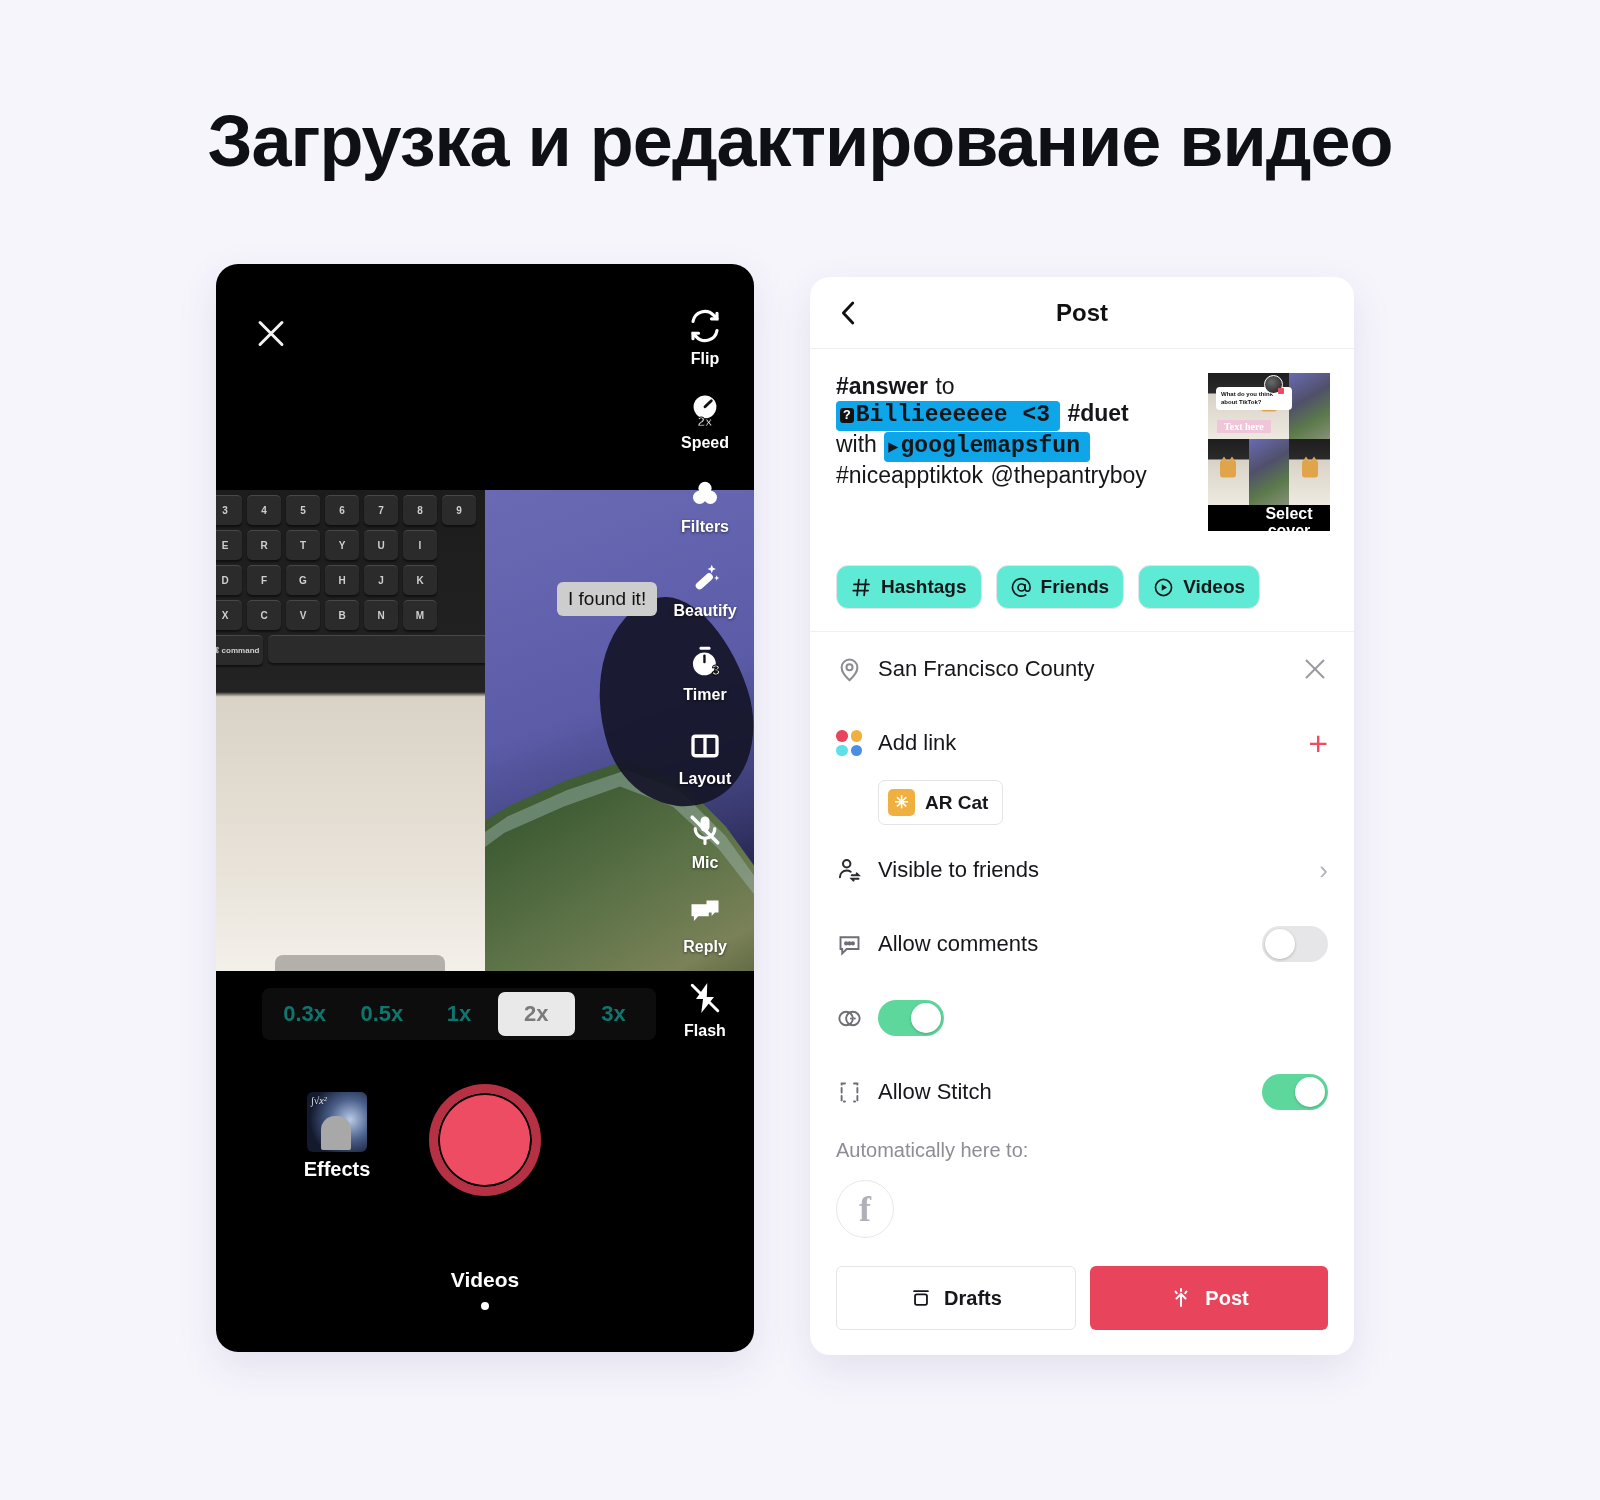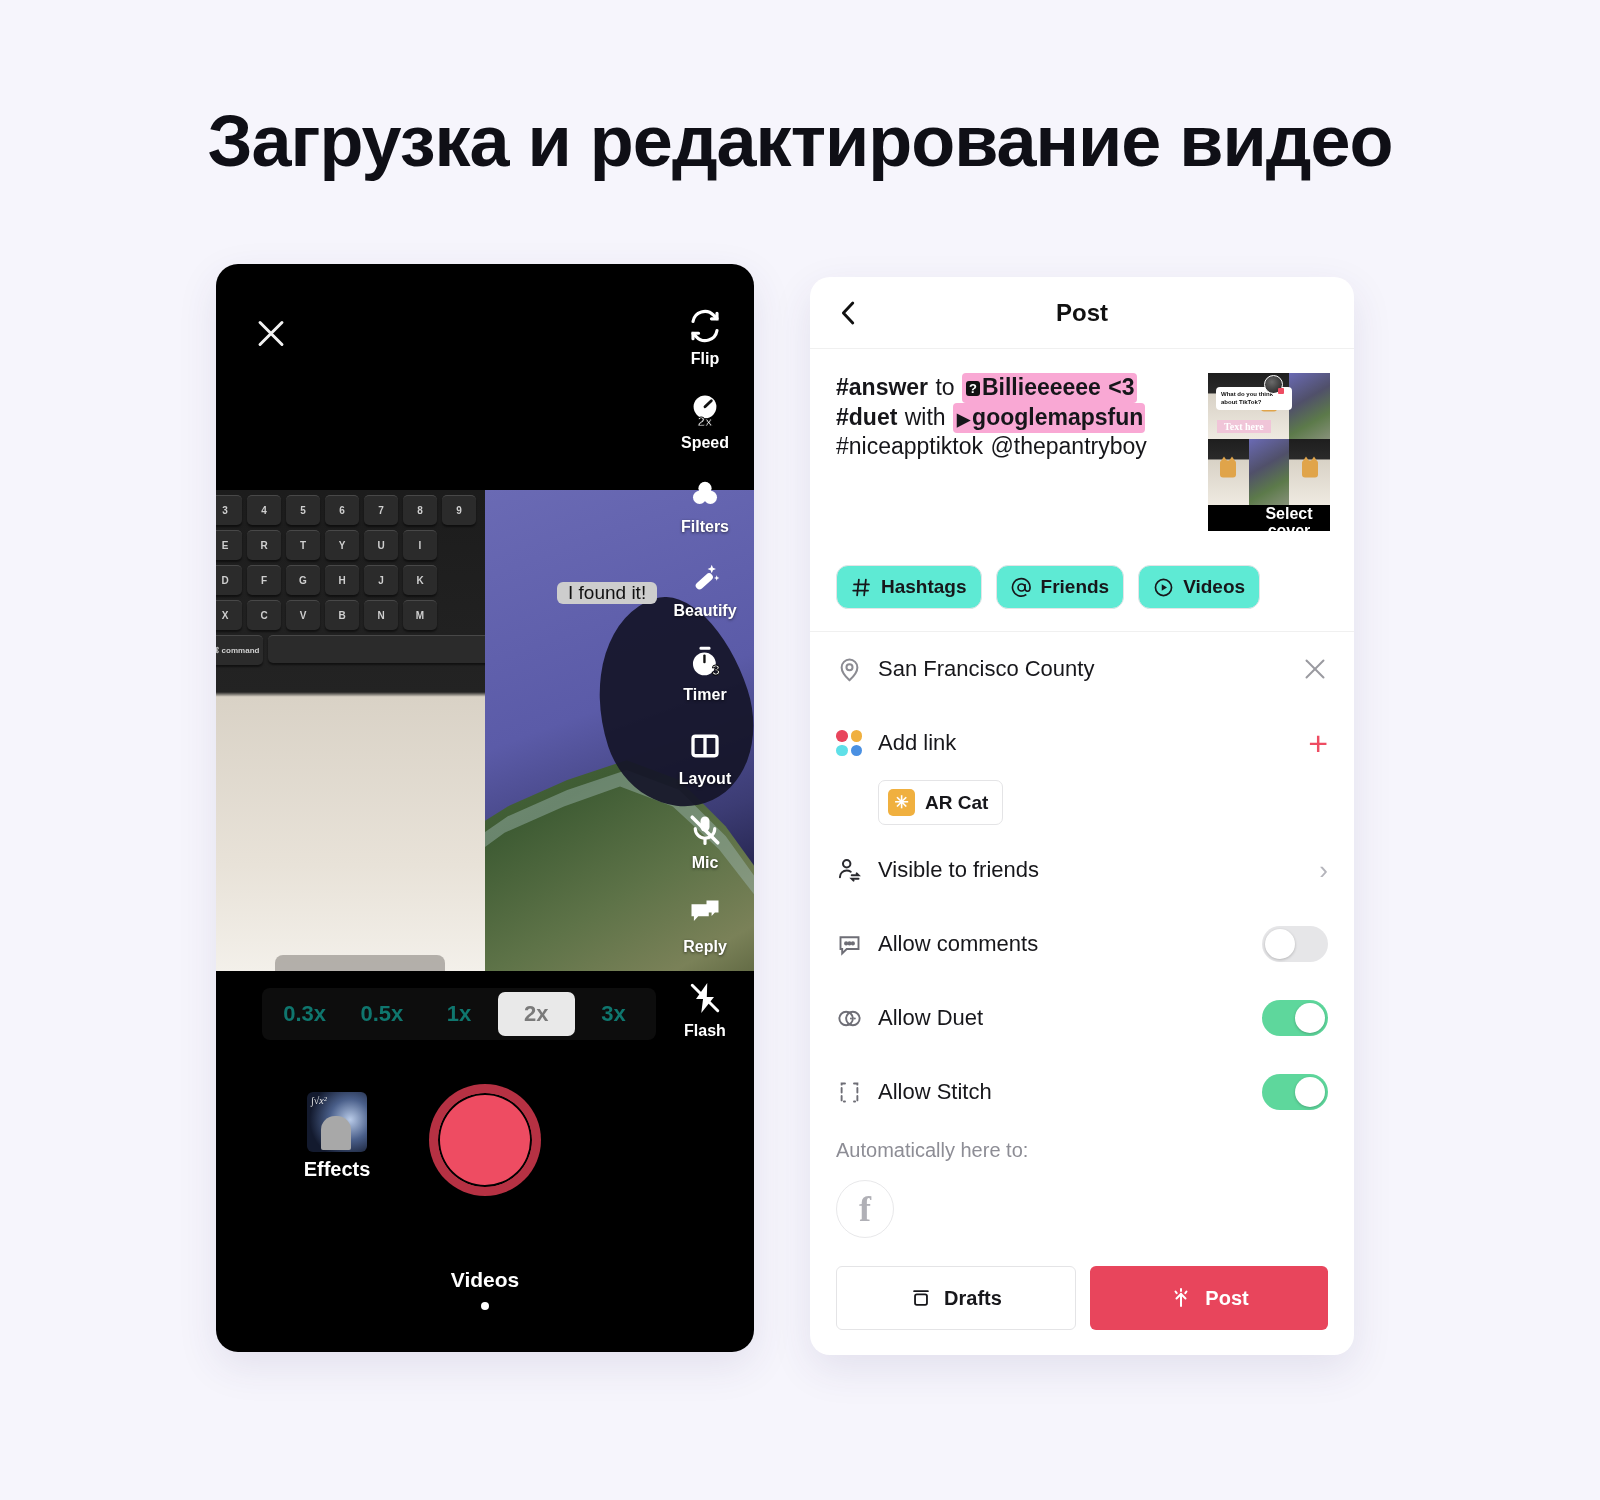--- a/index.html
+++ b/index.html
@@ -77,21 +77,21 @@
     clip-path: polygon(0% 52%, 16% 41%, 34% 33%, 52% 27%, 68% 33%, 82% 47%, 95% 65%, 100% 83%, 100% 88%, 94% 69%, 80% 51%, 66% 38%, 50% 32%, 33% 38%, 15% 46%, 0% 57%);
   }
   .finger {
     position: absolute; right: 6px; top: 108px; width: 150px; height: 210px;
     background: #151528; border-radius: 60% 40% 50% 50% / 60% 55% 45% 40%;
     transform: rotate(-18deg); opacity: .92;
   }
   .found-it {
     position: absolute; left: 72px; top: 92px;
     background: #cdcdcd; color: #111; font-size: 19px; font-weight: 400;
-    padding: 0 11px; border-radius: 6px; white-space: nowrap;
+    padding: 6px 11px; border-radius: 6px; white-space: nowrap;
   }
 
   
   .toolbar {
     position: absolute; right: 8px; top: 42px; width: 82px;
     display: flex; flex-direction: column; align-items: center; z-index: 6;
   }
   .tool { width: 82px; margin-bottom: 22px; text-align: center; cursor: pointer; }
   .tool .ic { height: 40px; display:flex; align-items:center; justify-content:center; }
   .tool .lb { color: #fff; font-size: 16px; font-weight: 700; margin-top: 4px;
@@ -153,22 +153,22 @@
               width: 30px; height: 30px; cursor: pointer; }
   .card-header .ttl { font-size: 24px; font-weight: 700; color: #111; }
 
   .caption-block { padding: 24px 26px 0 26px; position: relative; height: 192px; flex: none; }
   .caption {
     font-size: 23px; line-height: 1.18; color: #16161a; width: 340px;
     word-spacing: 1px;
   }
   .cap-tag { font-weight: 700; }
   .cap-chip {
-    background: #f9a8d4; border-radius: 4px; padding: 1px 2px 2px 4px;
-    font-weight: 700; white-space: nowrap; display: inline-block;
+    background: #0ea5e9; border-radius: 4px; padding: 1px 10px 2px 4px;
+    font-weight: 700; white-space: nowrap; display: inline-block; font-family: Liberation Mono, monospace;
   }
   .mini-badge {
     display: inline-block; background: #111; color:#fff; font-size: 13px; font-weight:700;
     border-radius: 3px; padding: 0 3px; vertical-align: 2px; margin-right: 2px;
   }
   .play-badge { font-size: 17px; vertical-align: 0px; margin-right: 2px; }
 
   
   .cover {
     position: absolute; right: 24px; top: 24px; width: 122px; height: 158px;
@@ -619,21 +619,20 @@
 
       <div class="row">
         <span class="ric">
           <svg width="27" height="27" viewBox="0 0 24 24" fill="none" stroke="#6e6e76" stroke-width="1.7">
             <circle cx="9" cy="12" r="6"></circle>
               <circle cx="15" cy="12" r="6"></circle>
             <circle cx="13.3" cy="12" r=".9" fill="#6e6e76" stroke="none"></circle>
               <circle cx="16.7" cy="12" r=".9" fill="#6e6e76" stroke="none"></circle>
             </svg>
         </span>
-        <span class="rlb">Allow Duet</span>
         <span class="rtrail">
             <span class="toggle on">
               <span class="knob"></span>
             </span>
           </span>
       </div>
 
       <div class="row">
         <span class="ric">
           <svg width="27" height="27" viewBox="0 0 24 24" fill="none" stroke="#6e6e76" stroke-width="1.7" stroke-linecap="round" stroke-dasharray="4 3">

